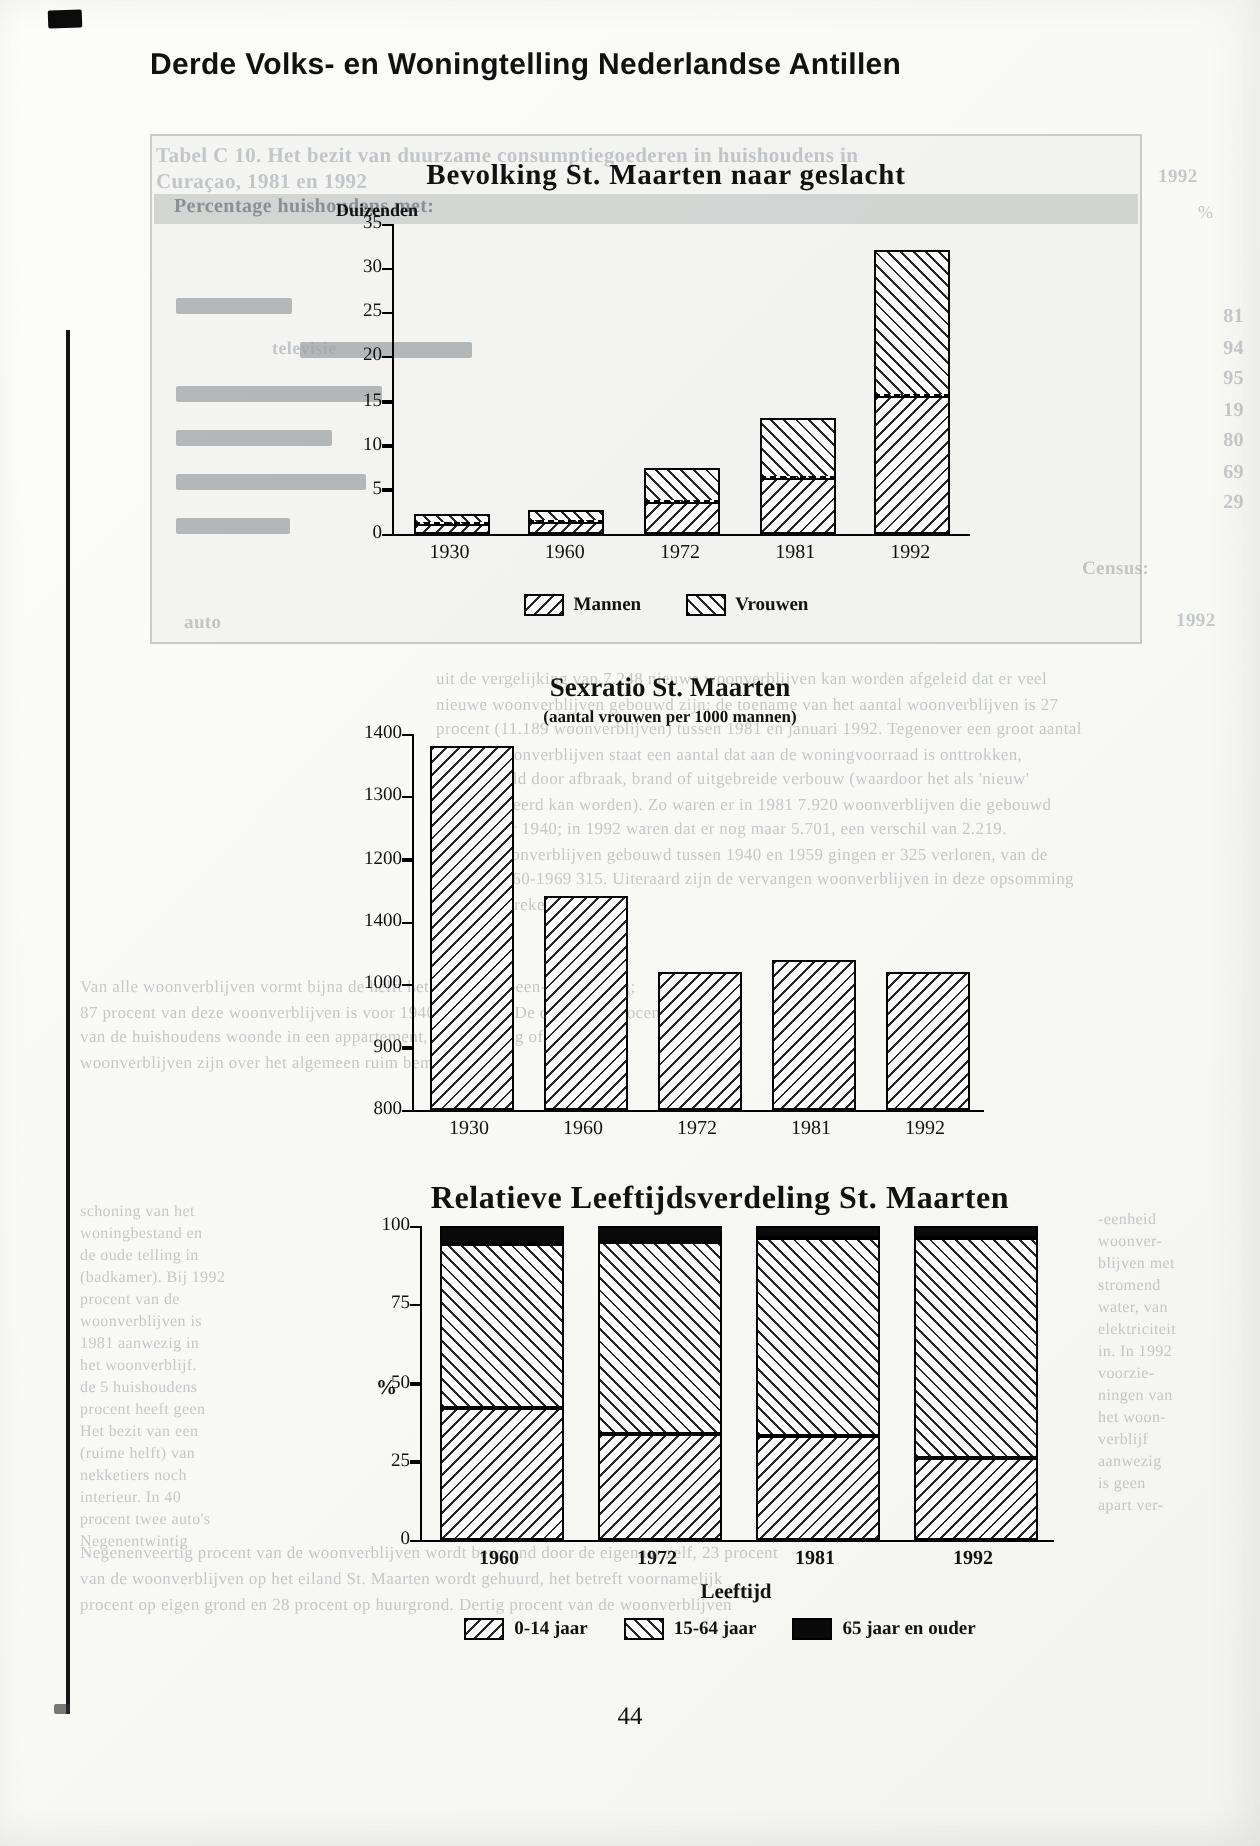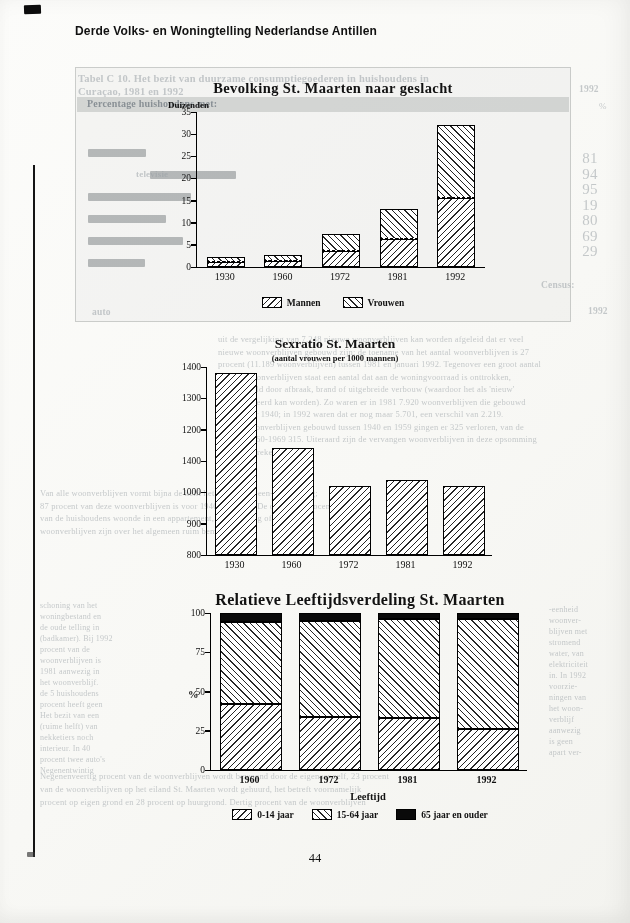--- a/index.html
+++ b/index.html
@@ -9,35 +9,35 @@
   .page::after{content:"";position:absolute;inset:0;pointer-events:none;
         box-shadow:inset -10px 0 22px rgba(0,0,0,.045), inset 0 -8px 16px rgba(0,0,0,.03);}
 
   
   .mark-corner{position:absolute;left:24px;top:5px;width:17px;height:9px;background:#0d0d0d;
         transform:rotate(-2deg);border-radius:1px;}
   .mark-line{position:absolute;left:33px;top:165px;width:2px;height:692px;background:#000;opacity:.92;}
   .mark-bottom{position:absolute;left:27px;top:852px;width:8px;height:5px;background:#333;opacity:.65;border-radius:1px;}
 
   .header{position:absolute;left:75px;top:24px;z-index:3;
-        font-family:"Liberation Sans","DejaVu Sans",sans-serif;font-weight:bold;font-size:12px;letter-spacing:.15px;}
+        font-family:"Liberation Sans","DejaVu Sans",sans-serif;font-weight:bold;font-size:15px;letter-spacing:.15px;}
   .pageno{position:absolute;left:0;right:0;top:851px;text-align:center;font-size:12.5px;z-index:3;}
 
   
   .ghost{position:absolute;z-index:1;color:#9aa1a6;opacity:.55;font-size:8.5px;line-height:12.5px;
         text-align:justify;letter-spacing:.2px;filter:blur(.25px);}
   .gh-box{left:75px;top:67px;width:494px;height:253px;border:1px solid rgba(150,156,152,.45);
         background:rgba(205,208,203,.14);opacity:1;}
   .gh-titles{left:78px;top:72px;width:470px;font-size:10.5px;font-weight:bold;line-height:13px;text-align:left;}
   .gh-band{left:77px;top:97px;width:492px;height:15px;background:rgba(172,176,174,.5);opacity:.9;
         display:flex;align-items:center;padding:0 10px;box-sizing:border-box;
         font-weight:bold;font-size:10px;color:#7e868c;text-align:left;}
   .gh-year{left:579px;top:83px;font-size:9.5px;font-weight:bold;}
   .gh-pct{left:599px;top:100px;font-size:9px;}
-  .gh-nums{left:558px;top:151px;width:64px;text-align:center;font-size:15px;line-height:15.5px;}
+  .gh-nums{left:558px;top:151px;width:64px;text-align:right;font-size:10px;line-height:15.5px;font-weight:bold;}
   .gh-bar{position:absolute;z-index:1;height:8px;background:rgba(118,124,126,.5);border-radius:1px;filter:blur(.3px);}
   .gh-b1{left:88px;top:149px;width:58px;}
   .gh-b2{left:150px;top:171px;width:86px;}
   .gh-b3{left:88px;top:193px;width:103px;}
   .gh-b4{left:88px;top:215px;width:78px;}
   .gh-b5{left:88px;top:237px;width:95px;}
   .gh-b6{left:88px;top:259px;width:57px;}
   .gh-w1{left:88px;top:168px;font-size:9px;font-weight:bold;margin-left:48px;}
   .gh-census{left:541px;top:279px;font-size:9.5px;font-weight:bold;}
   .gh-cyear{left:588px;top:305px;font-size:9.5px;font-weight:bold;}

